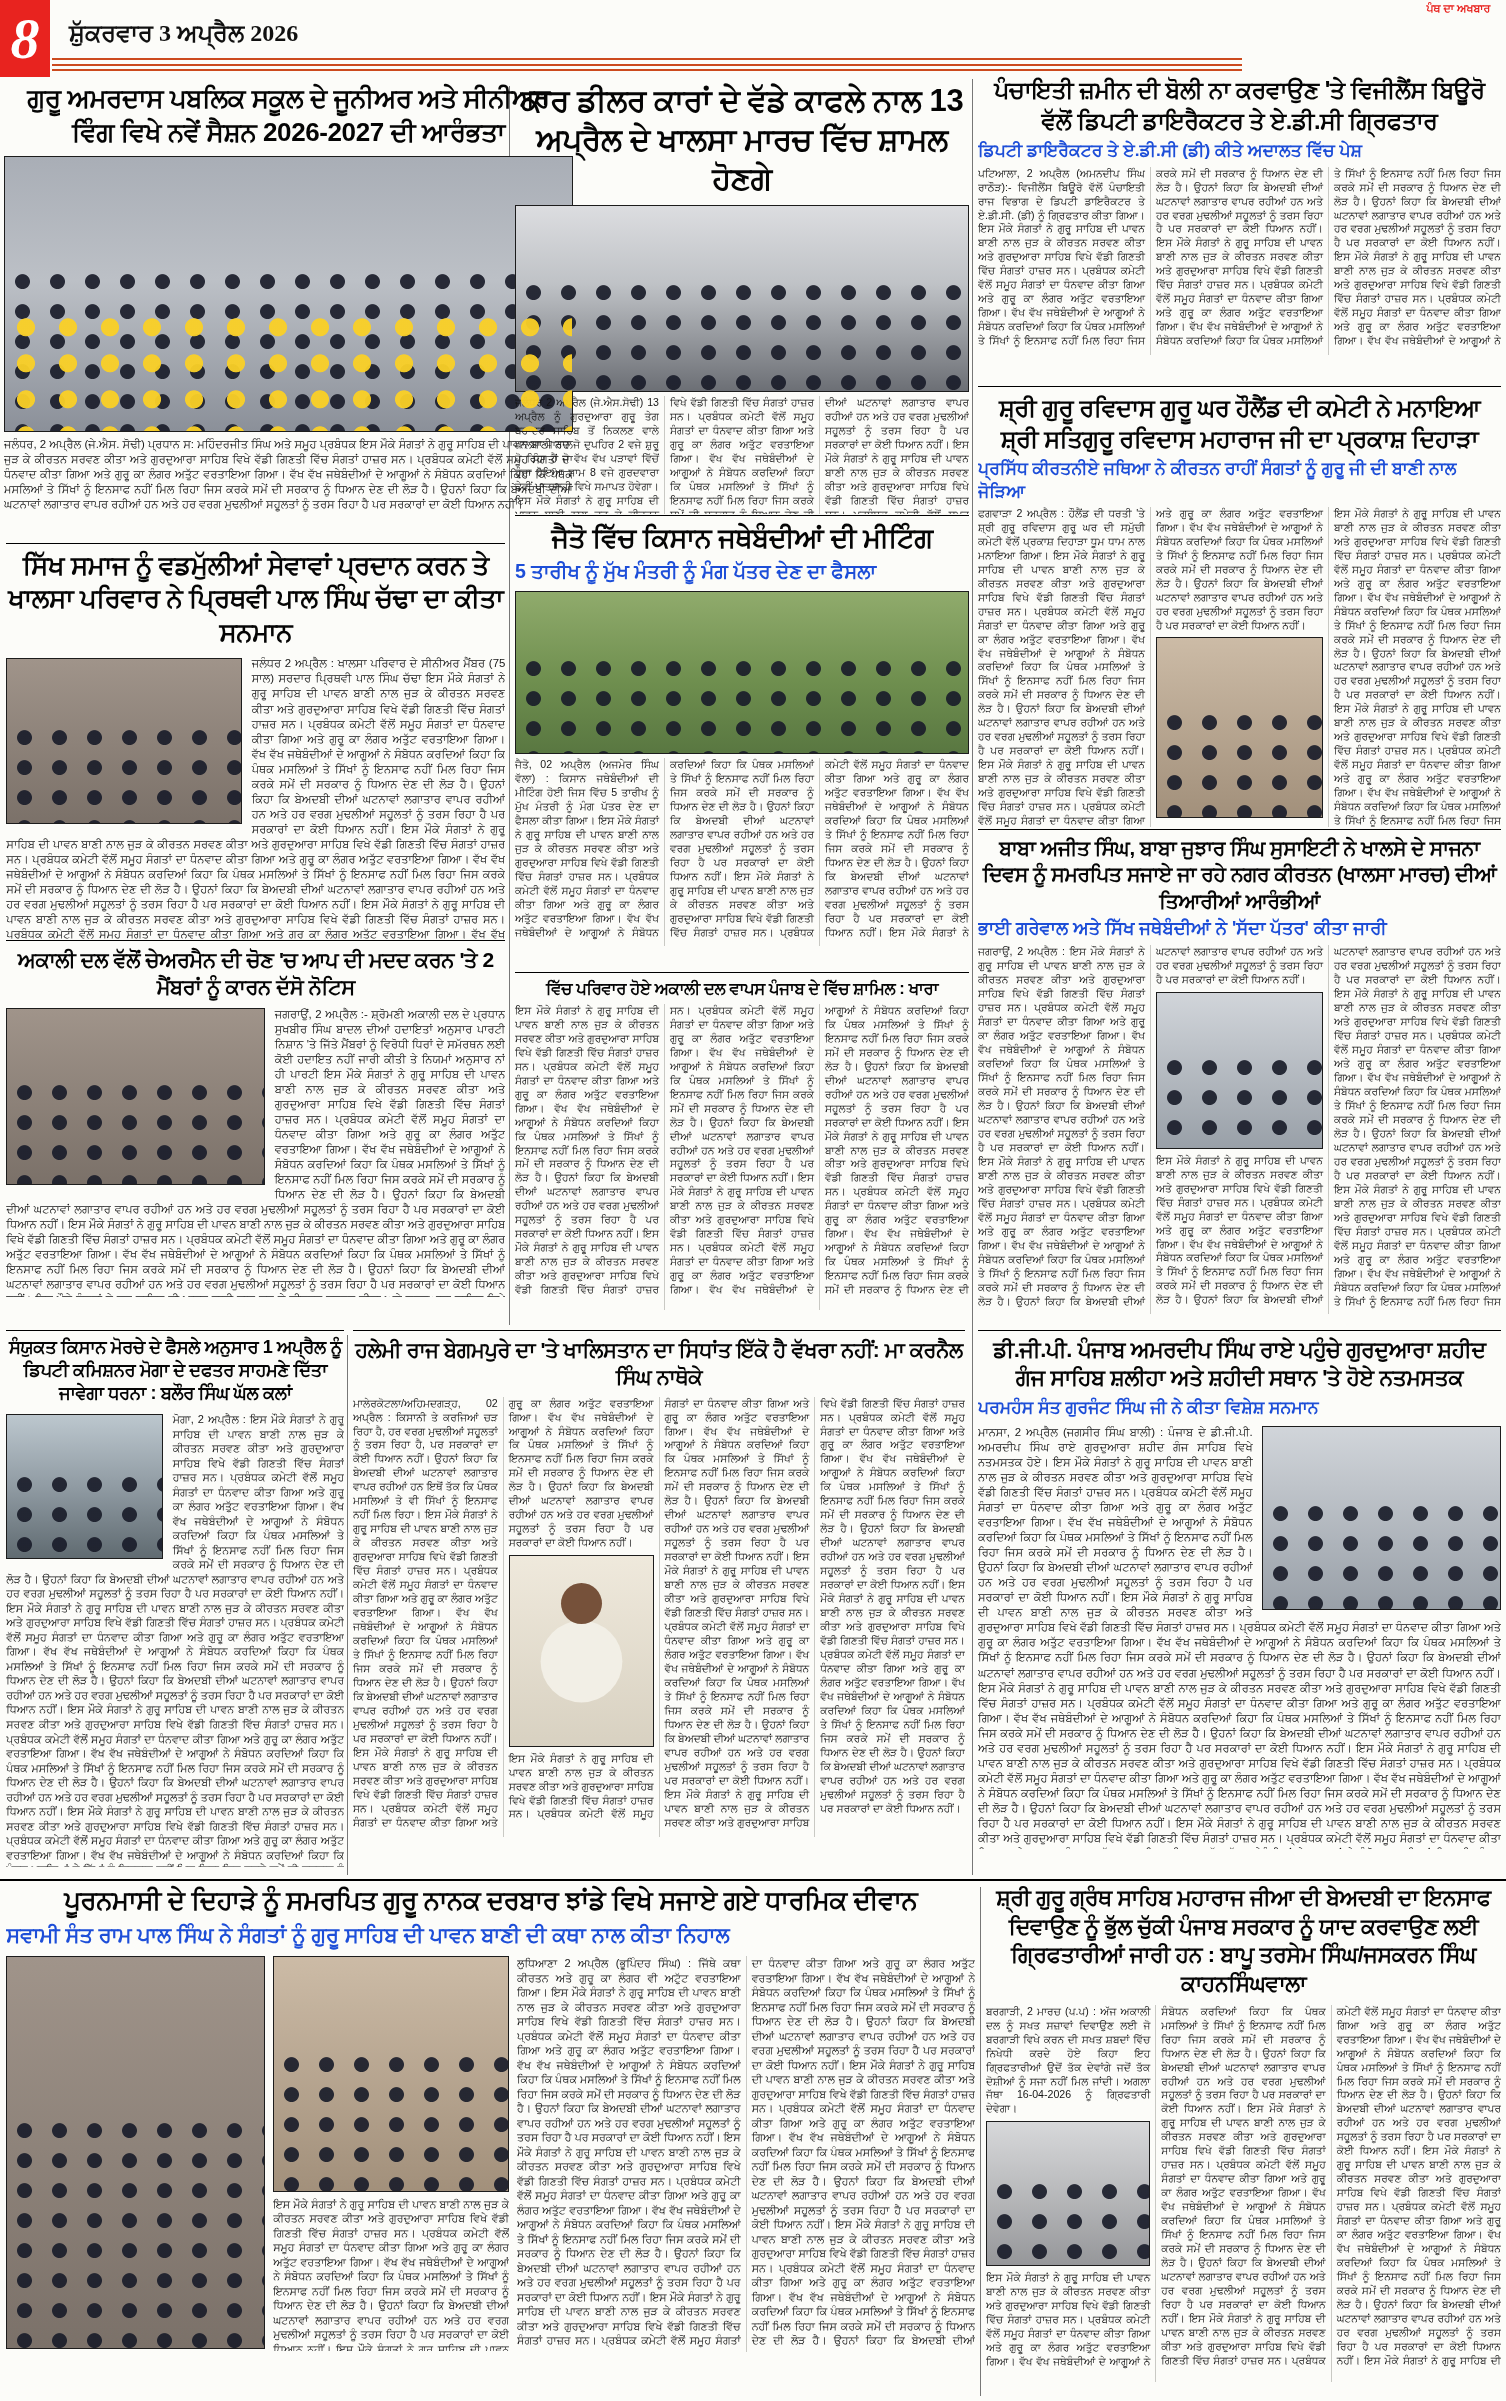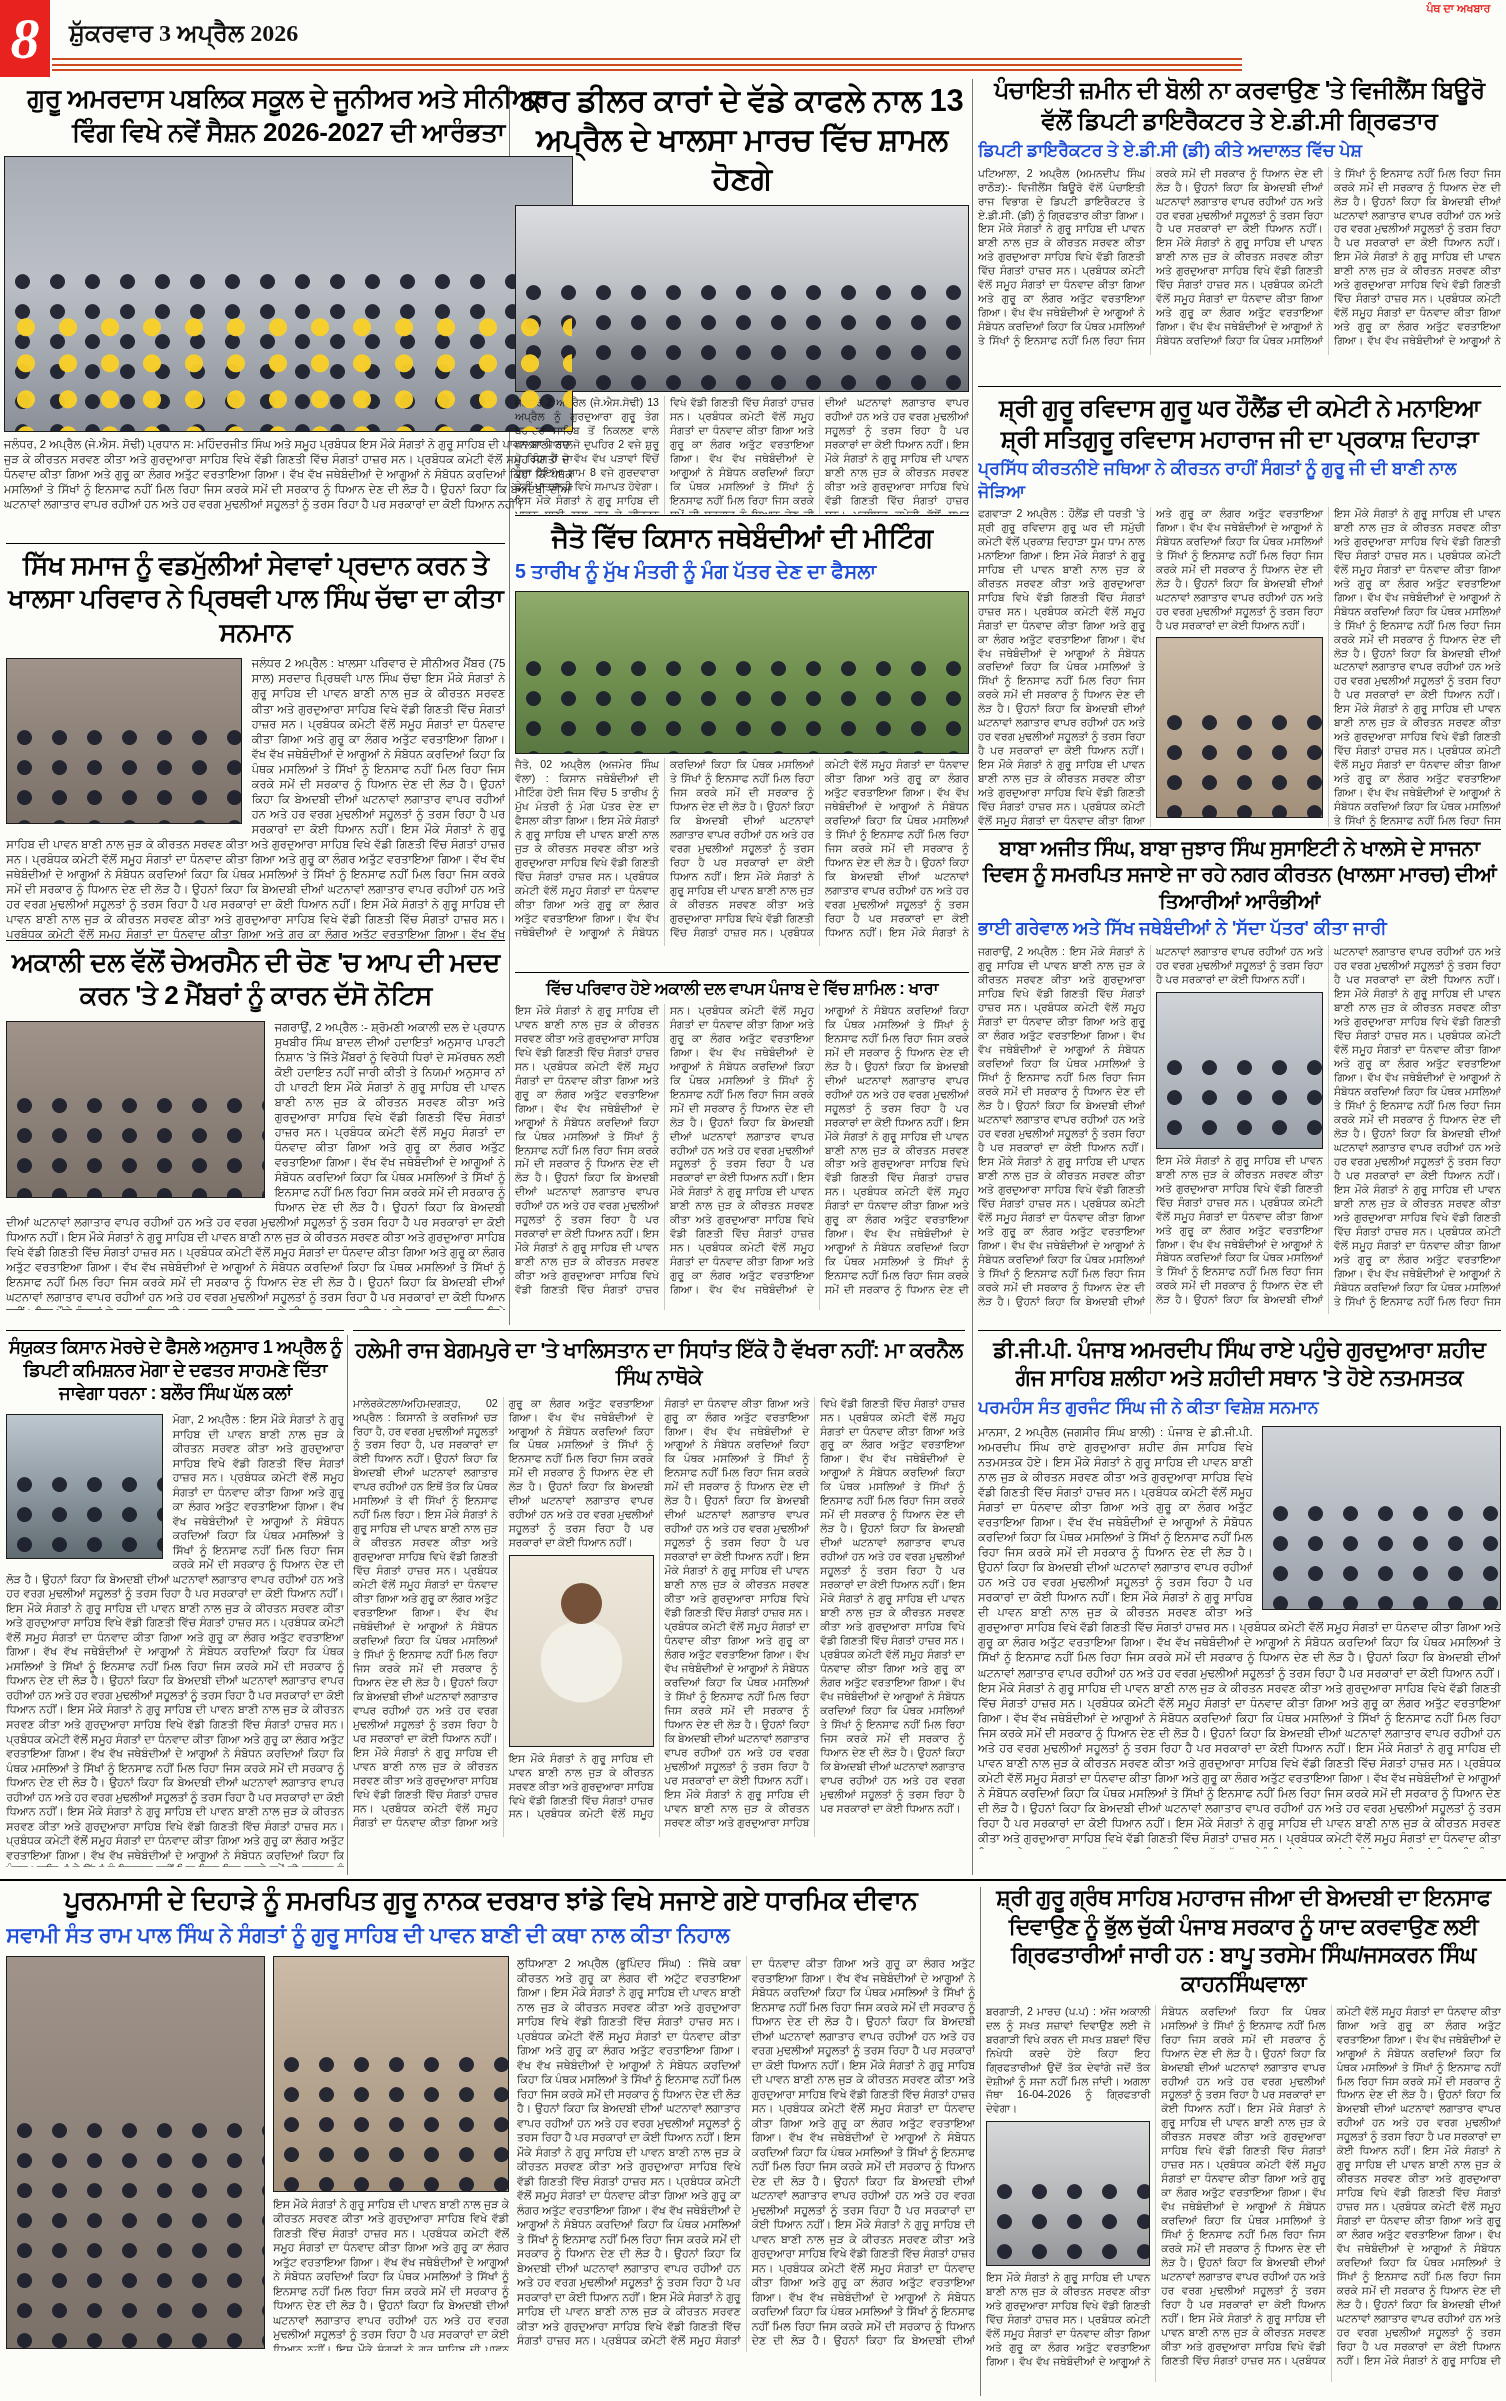--- a/index.html
+++ b/index.html
@@ -131,21 +131,21 @@
     <div class="photo p-field heads" style="height:163px;margin:6.3px 0 4.7px"></div>
     <div class="body-text cols-3" style="height:188px;font-size:10.6px"><b class="dl">ਜੈਤੋ, 02 ਅਪ੍ਰੈਲ (ਅਜਮੇਰ ਸਿੰਘ ਵੱਲਾ) : ਕਿਸਾਨ ਜਥੇਬੰਦੀਆਂ ਦੀ ਮੀਟਿੰਗ ਹੋਈ ਜਿਸ ਵਿੱਚ 5 ਤਾਰੀਖ ਨੂੰ ਮੁੱਖ ਮੰਤਰੀ ਨੂੰ ਮੰਗ ਪੱਤਰ ਦੇਣ ਦਾ ਫੈਸਲਾ ਕੀਤਾ ਗਿਆ। </b> <span>ਇਸ ਮੌਕੇ ਸੰਗਤਾਂ ਨੇ ਗੁਰੂ ਸਾਹਿਬ ਦੀ ਪਾਵਨ ਬਾਣੀ ਨਾਲ ਜੁੜ ਕੇ ਕੀਰਤਨ ਸਰਵਣ ਕੀਤਾ ਅਤੇ ਗੁਰਦੁਆਰਾ ਸਾਹਿਬ ਵਿਖੇ ਵੱਡੀ ਗਿਣਤੀ ਵਿੱਚ ਸੰਗਤਾਂ ਹਾਜ਼ਰ ਸਨ। ਪ੍ਰਬੰਧਕ ਕਮੇਟੀ ਵੱਲੋਂ ਸਮੂਹ ਸੰਗਤਾਂ ਦਾ ਧੰਨਵਾਦ ਕੀਤਾ ਗਿਆ ਅਤੇ ਗੁਰੂ ਕਾ ਲੰਗਰ ਅਤੁੱਟ ਵਰਤਾਇਆ ਗਿਆ। ਵੱਖ ਵੱਖ ਜਥੇਬੰਦੀਆਂ ਦੇ ਆਗੂਆਂ ਨੇ ਸੰਬੋਧਨ ਕਰਦਿਆਂ ਕਿਹਾ ਕਿ ਪੰਥਕ ਮਸਲਿਆਂ ਤੇ ਸਿੱਖਾਂ ਨੂੰ ਇਨਸਾਫ ਨਹੀਂ ਮਿਲ ਰਿਹਾ ਜਿਸ ਕਰਕੇ ਸਮੇਂ ਦੀ ਸਰਕਾਰ ਨੂੰ ਧਿਆਨ ਦੇਣ ਦੀ ਲੋੜ ਹੈ। ਉਹਨਾਂ ਕਿਹਾ ਕਿ ਬੇਅਦਬੀ ਦੀਆਂ ਘਟਨਾਵਾਂ ਲਗਾਤਾਰ ਵਾਪਰ ਰਹੀਆਂ ਹਨ ਅਤੇ ਹਰ ਵਰਗ ਮੁਢਲੀਆਂ ਸਹੂਲਤਾਂ ਨੂੰ ਤਰਸ ਰਿਹਾ ਹੈ ਪਰ ਸਰਕਾਰਾਂ ਦਾ ਕੋਈ ਧਿਆਨ ਨਹੀਂ। ਇਸ ਮੌਕੇ ਸੰਗਤਾਂ ਨੇ ਗੁਰੂ ਸਾਹਿਬ ਦੀ ਪਾਵਨ ਬਾਣੀ ਨਾਲ ਜੁੜ ਕੇ ਕੀਰਤਨ ਸਰਵਣ ਕੀਤਾ ਅਤੇ ਗੁਰਦੁਆਰਾ ਸਾਹਿਬ ਵਿਖੇ ਵੱਡੀ ਗਿਣਤੀ ਵਿੱਚ ਸੰਗਤਾਂ ਹਾਜ਼ਰ ਸਨ। ਪ੍ਰਬੰਧਕ ਕਮੇਟੀ ਵੱਲੋਂ ਸਮੂਹ ਸੰਗਤਾਂ ਦਾ ਧੰਨਵਾਦ ਕੀਤਾ ਗਿਆ ਅਤੇ ਗੁਰੂ ਕਾ ਲੰਗਰ ਅਤੁੱਟ ਵਰਤਾਇਆ ਗਿਆ। ਵੱਖ ਵੱਖ ਜਥੇਬੰਦੀਆਂ ਦੇ ਆਗੂਆਂ ਨੇ ਸੰਬੋਧਨ ਕਰਦਿਆਂ ਕਿਹਾ ਕਿ ਪੰਥਕ ਮਸਲਿਆਂ ਤੇ ਸਿੱਖਾਂ ਨੂੰ ਇਨਸਾਫ ਨਹੀਂ ਮਿਲ ਰਿਹਾ ਜਿਸ ਕਰਕੇ ਸਮੇਂ ਦੀ ਸਰਕਾਰ ਨੂੰ ਧਿਆਨ ਦੇਣ ਦੀ ਲੋੜ ਹੈ। ਉਹਨਾਂ ਕਿਹਾ ਕਿ ਬੇਅਦਬੀ ਦੀਆਂ ਘਟਨਾਵਾਂ ਲਗਾਤਾਰ ਵਾਪਰ ਰਹੀਆਂ ਹਨ ਅਤੇ ਹਰ ਵਰਗ ਮੁਢਲੀਆਂ ਸਹੂਲਤਾਂ ਨੂੰ ਤਰਸ ਰਿਹਾ ਹੈ ਪਰ ਸਰਕਾਰਾਂ ਦਾ ਕੋਈ ਧਿਆਨ ਨਹੀਂ। ਇਸ ਮੌਕੇ ਸੰਗਤਾਂ ਨੇ ਗੁਰੂ ਸਾਹਿਬ ਦੀ ਪਾਵਨ ਬਾਣੀ ਨਾਲ ਜੁੜ ਕੇ ਕੀਰਤਨ ਸਰਵਣ ਕੀਤਾ ਅਤੇ ਗੁਰਦੁਆਰਾ ਸਾਹਿਬ ਵਿਖੇ ਵੱਡੀ ਗਿਣਤੀ ਵਿੱਚ ਸੰਗਤਾਂ ਹਾਜ਼ਰ ਸਨ। ਪ੍ਰਬੰਧਕ ਕਮੇਟੀ ਵੱਲੋਂ ਸਮੂਹ ਸੰਗਤਾਂ ਦਾ ਧੰਨਵਾਦ ਕੀਤਾ ਗਿਆ ਅਤੇ ਗੁਰੂ ਕਾ ਲੰਗਰ ਅਤੁੱਟ ਵਰਤਾਇਆ ਗਿਆ। ਵੱਖ ਵੱਖ ਜਥੇਬੰਦੀਆਂ ਦੇ ਆਗੂਆਂ ਨੇ ਸੰਬੋਧਨ ਕਰਦਿਆਂ ਕਿਹਾ ਕਿ ਪੰਥਕ ਮਸਲਿਆਂ ਤੇ ਸਿੱਖਾਂ ਨੂੰ ਇਨਸਾਫ ਨਹੀਂ ਮਿਲ ਰਿਹਾ ਜਿਸ ਕਰਕੇ ਸਮੇਂ ਦੀ ਸਰਕਾਰ ਨੂੰ ਧਿਆਨ ਦੇਣ ਦੀ ਲੋੜ ਹੈ। ਉਹਨਾਂ ਕਿਹਾ ਕਿ ਬੇਅਦਬੀ ਦੀਆਂ ਘਟਨਾਵਾਂ ਲਗਾਤਾਰ ਵਾਪਰ ਰਹੀਆਂ ਹਨ ਅਤੇ ਹਰ ਵਰਗ ਮੁਢਲੀਆਂ ਸਹੂਲਤਾਂ ਨੂੰ ਤਰਸ ਰਿਹਾ ਹੈ ਪਰ ਸਰਕਾਰਾਂ ਦਾ ਕੋਈ ਧਿਆਨ ਨਹੀਂ। </span></div>
   </section>
 
   <section class="abs art rule-t" style="left:515px;top:972px;width:454px;height:355px">
     <h2 class="hl" style="font-size:16.5px">ਵਿੱਚ ਪਰਿਵਾਰ ਹੋਏ ਅਕਾਲੀ ਦਲ ਵਾਪਸ ਪੰਜਾਬ ਦੇ ਵਿੱਚ ਸ਼ਾਮਿਲ : ਖਾਰਾ</h2>
     <div class="body-text cols-3" style="height:306px;font-size:10.6px;margin-top:4.7px"><span>ਇਸ ਮੌਕੇ ਸੰਗਤਾਂ ਨੇ ਗੁਰੂ ਸਾਹਿਬ ਦੀ ਪਾਵਨ ਬਾਣੀ ਨਾਲ ਜੁੜ ਕੇ ਕੀਰਤਨ ਸਰਵਣ ਕੀਤਾ ਅਤੇ ਗੁਰਦੁਆਰਾ ਸਾਹਿਬ ਵਿਖੇ ਵੱਡੀ ਗਿਣਤੀ ਵਿੱਚ ਸੰਗਤਾਂ ਹਾਜ਼ਰ ਸਨ। ਪ੍ਰਬੰਧਕ ਕਮੇਟੀ ਵੱਲੋਂ ਸਮੂਹ ਸੰਗਤਾਂ ਦਾ ਧੰਨਵਾਦ ਕੀਤਾ ਗਿਆ ਅਤੇ ਗੁਰੂ ਕਾ ਲੰਗਰ ਅਤੁੱਟ ਵਰਤਾਇਆ ਗਿਆ। ਵੱਖ ਵੱਖ ਜਥੇਬੰਦੀਆਂ ਦੇ ਆਗੂਆਂ ਨੇ ਸੰਬੋਧਨ ਕਰਦਿਆਂ ਕਿਹਾ ਕਿ ਪੰਥਕ ਮਸਲਿਆਂ ਤੇ ਸਿੱਖਾਂ ਨੂੰ ਇਨਸਾਫ ਨਹੀਂ ਮਿਲ ਰਿਹਾ ਜਿਸ ਕਰਕੇ ਸਮੇਂ ਦੀ ਸਰਕਾਰ ਨੂੰ ਧਿਆਨ ਦੇਣ ਦੀ ਲੋੜ ਹੈ। ਉਹਨਾਂ ਕਿਹਾ ਕਿ ਬੇਅਦਬੀ ਦੀਆਂ ਘਟਨਾਵਾਂ ਲਗਾਤਾਰ ਵਾਪਰ ਰਹੀਆਂ ਹਨ ਅਤੇ ਹਰ ਵਰਗ ਮੁਢਲੀਆਂ ਸਹੂਲਤਾਂ ਨੂੰ ਤਰਸ ਰਿਹਾ ਹੈ ਪਰ ਸਰਕਾਰਾਂ ਦਾ ਕੋਈ ਧਿਆਨ ਨਹੀਂ। ਇਸ ਮੌਕੇ ਸੰਗਤਾਂ ਨੇ ਗੁਰੂ ਸਾਹਿਬ ਦੀ ਪਾਵਨ ਬਾਣੀ ਨਾਲ ਜੁੜ ਕੇ ਕੀਰਤਨ ਸਰਵਣ ਕੀਤਾ ਅਤੇ ਗੁਰਦੁਆਰਾ ਸਾਹਿਬ ਵਿਖੇ ਵੱਡੀ ਗਿਣਤੀ ਵਿੱਚ ਸੰਗਤਾਂ ਹਾਜ਼ਰ ਸਨ। ਪ੍ਰਬੰਧਕ ਕਮੇਟੀ ਵੱਲੋਂ ਸਮੂਹ ਸੰਗਤਾਂ ਦਾ ਧੰਨਵਾਦ ਕੀਤਾ ਗਿਆ ਅਤੇ ਗੁਰੂ ਕਾ ਲੰਗਰ ਅਤੁੱਟ ਵਰਤਾਇਆ ਗਿਆ। ਵੱਖ ਵੱਖ ਜਥੇਬੰਦੀਆਂ ਦੇ ਆਗੂਆਂ ਨੇ ਸੰਬੋਧਨ ਕਰਦਿਆਂ ਕਿਹਾ ਕਿ ਪੰਥਕ ਮਸਲਿਆਂ ਤੇ ਸਿੱਖਾਂ ਨੂੰ ਇਨਸਾਫ ਨਹੀਂ ਮਿਲ ਰਿਹਾ ਜਿਸ ਕਰਕੇ ਸਮੇਂ ਦੀ ਸਰਕਾਰ ਨੂੰ ਧਿਆਨ ਦੇਣ ਦੀ ਲੋੜ ਹੈ। ਉਹਨਾਂ ਕਿਹਾ ਕਿ ਬੇਅਦਬੀ ਦੀਆਂ ਘਟਨਾਵਾਂ ਲਗਾਤਾਰ ਵਾਪਰ ਰਹੀਆਂ ਹਨ ਅਤੇ ਹਰ ਵਰਗ ਮੁਢਲੀਆਂ ਸਹੂਲਤਾਂ ਨੂੰ ਤਰਸ ਰਿਹਾ ਹੈ ਪਰ ਸਰਕਾਰਾਂ ਦਾ ਕੋਈ ਧਿਆਨ ਨਹੀਂ। ਇਸ ਮੌਕੇ ਸੰਗਤਾਂ ਨੇ ਗੁਰੂ ਸਾਹਿਬ ਦੀ ਪਾਵਨ ਬਾਣੀ ਨਾਲ ਜੁੜ ਕੇ ਕੀਰਤਨ ਸਰਵਣ ਕੀਤਾ ਅਤੇ ਗੁਰਦੁਆਰਾ ਸਾਹਿਬ ਵਿਖੇ ਵੱਡੀ ਗਿਣਤੀ ਵਿੱਚ ਸੰਗਤਾਂ ਹਾਜ਼ਰ ਸਨ। ਪ੍ਰਬੰਧਕ ਕਮੇਟੀ ਵੱਲੋਂ ਸਮੂਹ ਸੰਗਤਾਂ ਦਾ ਧੰਨਵਾਦ ਕੀਤਾ ਗਿਆ ਅਤੇ ਗੁਰੂ ਕਾ ਲੰਗਰ ਅਤੁੱਟ ਵਰਤਾਇਆ ਗਿਆ। ਵੱਖ ਵੱਖ ਜਥੇਬੰਦੀਆਂ ਦੇ ਆਗੂਆਂ ਨੇ ਸੰਬੋਧਨ ਕਰਦਿਆਂ ਕਿਹਾ ਕਿ ਪੰਥਕ ਮਸਲਿਆਂ ਤੇ ਸਿੱਖਾਂ ਨੂੰ ਇਨਸਾਫ ਨਹੀਂ ਮਿਲ ਰਿਹਾ ਜਿਸ ਕਰਕੇ ਸਮੇਂ ਦੀ ਸਰਕਾਰ ਨੂੰ ਧਿਆਨ ਦੇਣ ਦੀ ਲੋੜ ਹੈ। ਉਹਨਾਂ ਕਿਹਾ ਕਿ ਬੇਅਦਬੀ ਦੀਆਂ ਘਟਨਾਵਾਂ ਲਗਾਤਾਰ ਵਾਪਰ ਰਹੀਆਂ ਹਨ ਅਤੇ ਹਰ ਵਰਗ ਮੁਢਲੀਆਂ ਸਹੂਲਤਾਂ ਨੂੰ ਤਰਸ ਰਿਹਾ ਹੈ ਪਰ ਸਰਕਾਰਾਂ ਦਾ ਕੋਈ ਧਿਆਨ ਨਹੀਂ। ਇਸ ਮੌਕੇ ਸੰਗਤਾਂ ਨੇ ਗੁਰੂ ਸਾਹਿਬ ਦੀ ਪਾਵਨ ਬਾਣੀ ਨਾਲ ਜੁੜ ਕੇ ਕੀਰਤਨ ਸਰਵਣ ਕੀਤਾ ਅਤੇ ਗੁਰਦੁਆਰਾ ਸਾਹਿਬ ਵਿਖੇ ਵੱਡੀ ਗਿਣਤੀ ਵਿੱਚ ਸੰਗਤਾਂ ਹਾਜ਼ਰ ਸਨ। ਪ੍ਰਬੰਧਕ ਕਮੇਟੀ ਵੱਲੋਂ ਸਮੂਹ ਸੰਗਤਾਂ ਦਾ ਧੰਨਵਾਦ ਕੀਤਾ ਗਿਆ ਅਤੇ ਗੁਰੂ ਕਾ ਲੰਗਰ ਅਤੁੱਟ ਵਰਤਾਇਆ ਗਿਆ। ਵੱਖ ਵੱਖ ਜਥੇਬੰਦੀਆਂ ਦੇ ਆਗੂਆਂ ਨੇ ਸੰਬੋਧਨ ਕਰਦਿਆਂ ਕਿਹਾ ਕਿ ਪੰਥਕ ਮਸਲਿਆਂ ਤੇ ਸਿੱਖਾਂ ਨੂੰ ਇਨਸਾਫ ਨਹੀਂ ਮਿਲ ਰਿਹਾ ਜਿਸ ਕਰਕੇ ਸਮੇਂ ਦੀ ਸਰਕਾਰ ਨੂੰ ਧਿਆਨ ਦੇਣ ਦੀ ਲੋੜ ਹੈ। ਉਹਨਾਂ ਕਿਹਾ ਕਿ ਬੇਅਦਬੀ ਦੀਆਂ ਘਟਨਾਵਾਂ ਲਗਾਤਾਰ ਵਾਪਰ ਰਹੀਆਂ ਹਨ ਅਤੇ ਹਰ ਵਰਗ ਮੁਢਲੀਆਂ ਸਹੂਲਤਾਂ ਨੂੰ ਤਰਸ ਰਿਹਾ ਹੈ ਪਰ ਸਰਕਾਰਾਂ ਦਾ ਕੋਈ ਧਿਆਨ ਨਹੀਂ। ਇਸ ਮੌਕੇ ਸੰਗਤਾਂ ਨੇ ਗੁਰੂ ਸਾਹਿਬ ਦੀ ਪਾਵਨ ਬਾਣੀ ਨਾਲ ਜੁੜ ਕੇ ਕੀਰਤਨ ਸਰਵਣ ਕੀਤਾ ਅਤੇ ਗੁਰਦੁਆਰਾ ਸਾਹਿਬ ਵਿਖੇ ਵੱਡੀ ਗਿਣਤੀ ਵਿੱਚ ਸੰਗਤਾਂ ਹਾਜ਼ਰ ਸਨ। ਪ੍ਰਬੰਧਕ ਕਮੇਟੀ ਵੱਲੋਂ ਸਮੂਹ ਸੰਗਤਾਂ ਦਾ ਧੰਨਵਾਦ ਕੀਤਾ ਗਿਆ ਅਤੇ ਗੁਰੂ ਕਾ ਲੰਗਰ ਅਤੁੱਟ ਵਰਤਾਇਆ ਗਿਆ। ਵੱਖ ਵੱਖ ਜਥੇਬੰਦੀਆਂ ਦੇ ਆਗੂਆਂ ਨੇ ਸੰਬੋਧਨ ਕਰਦਿਆਂ ਕਿਹਾ ਕਿ ਪੰਥਕ ਮਸਲਿਆਂ ਤੇ ਸਿੱਖਾਂ ਨੂੰ ਇਨਸਾਫ ਨਹੀਂ ਮਿਲ ਰਿਹਾ ਜਿਸ ਕਰਕੇ ਸਮੇਂ ਦੀ ਸਰਕਾਰ ਨੂੰ ਧਿਆਨ ਦੇਣ ਦੀ ਲੋੜ ਹੈ। ਉਹਨਾਂ ਕਿਹਾ ਕਿ ਬੇਅਦਬੀ ਦੀਆਂ ਘਟਨਾਵਾਂ ਲਗਾਤਾਰ ਵਾਪਰ ਰਹੀਆਂ ਹਨ ਅਤੇ ਹਰ ਵਰਗ ਮੁਢਲੀਆਂ ਸਹੂਲਤਾਂ ਨੂੰ ਤਰਸ ਰਿਹਾ ਹੈ ਪਰ ਸਰਕਾਰਾਂ ਦਾ ਕੋਈ ਧਿਆਨ ਨਹੀਂ। </span></div>
   </section>
 
   <section class="abs art rule-t" style="left:6.3px;top:940px;width:499px;height:386px">
-    <h2 class="hl" style="font-size:26px">ਅਕਾਲੀ ਦਲ ਵੱਲੋਂ ਚੇਅਰਮੈਨ ਦੀ ਚੋਣ 'ਚ ਆਪ ਦੀ ਮਦਦ ਕਰਨ 'ਤੇ 2 ਮੈਂਬਰਾਂ ਨੂੰ ਕਾਰਨ ਦੱਸੋ ਨੋਟਿਸ</h2>
+    <h2 class="hl" style="font-size:21px">ਅਕਾਲੀ ਦਲ ਵੱਲੋਂ ਚੇਅਰਮੈਨ ਦੀ ਚੋਣ 'ਚ ਆਪ ਦੀ ਮਦਦ ਕਰਨ 'ਤੇ 2 ਮੈਂਬਰਾਂ ਨੂੰ ਕਾਰਨ ਦੱਸੋ ਨੋਟਿਸ</h2>
     <div class="body-text" style="height:290px;font-size:11.4px;margin-top:6.3px">
       <span class="photo p-crowd heads ph-l" style="display:block;width:259px;height:177px"></span>
       <b class="dl">ਜਗਰਾਉਂ, 2 ਅਪ੍ਰੈਲ :- ਸ਼੍ਰੋਮਣੀ ਅਕਾਲੀ ਦਲ ਦੇ ਪ੍ਰਧਾਨ ਸੁਖਬੀਰ ਸਿੰਘ ਬਾਦਲ ਦੀਆਂ ਹਦਾਇਤਾਂ ਅਨੁਸਾਰ ਪਾਰਟੀ ਨਿਸ਼ਾਨ 'ਤੇ ਜਿੱਤੇ ਮੈਂਬਰਾਂ ਨੂੰ ਵਿਰੋਧੀ ਧਿਰਾਂ ਦੇ ਸਮੱਰਥਨ ਲਈ ਕੋਈ ਹਦਾਇਤ ਨਹੀਂ ਜਾਰੀ ਕੀਤੀ ਤੇ ਨਿਯਮਾਂ ਅਨੁਸਾਰ ਨਾਂ ਹੀ ਪਾਰਟੀ </b>
       <span>ਇਸ ਮੌਕੇ ਸੰਗਤਾਂ ਨੇ ਗੁਰੂ ਸਾਹਿਬ ਦੀ ਪਾਵਨ ਬਾਣੀ ਨਾਲ ਜੁੜ ਕੇ ਕੀਰਤਨ ਸਰਵਣ ਕੀਤਾ ਅਤੇ ਗੁਰਦੁਆਰਾ ਸਾਹਿਬ ਵਿਖੇ ਵੱਡੀ ਗਿਣਤੀ ਵਿੱਚ ਸੰਗਤਾਂ ਹਾਜ਼ਰ ਸਨ। ਪ੍ਰਬੰਧਕ ਕਮੇਟੀ ਵੱਲੋਂ ਸਮੂਹ ਸੰਗਤਾਂ ਦਾ ਧੰਨਵਾਦ ਕੀਤਾ ਗਿਆ ਅਤੇ ਗੁਰੂ ਕਾ ਲੰਗਰ ਅਤੁੱਟ ਵਰਤਾਇਆ ਗਿਆ। ਵੱਖ ਵੱਖ ਜਥੇਬੰਦੀਆਂ ਦੇ ਆਗੂਆਂ ਨੇ ਸੰਬੋਧਨ ਕਰਦਿਆਂ ਕਿਹਾ ਕਿ ਪੰਥਕ ਮਸਲਿਆਂ ਤੇ ਸਿੱਖਾਂ ਨੂੰ ਇਨਸਾਫ ਨਹੀਂ ਮਿਲ ਰਿਹਾ ਜਿਸ ਕਰਕੇ ਸਮੇਂ ਦੀ ਸਰਕਾਰ ਨੂੰ ਧਿਆਨ ਦੇਣ ਦੀ ਲੋੜ ਹੈ। ਉਹਨਾਂ ਕਿਹਾ ਕਿ ਬੇਅਦਬੀ ਦੀਆਂ ਘਟਨਾਵਾਂ ਲਗਾਤਾਰ ਵਾਪਰ ਰਹੀਆਂ ਹਨ ਅਤੇ ਹਰ ਵਰਗ ਮੁਢਲੀਆਂ ਸਹੂਲਤਾਂ ਨੂੰ ਤਰਸ ਰਿਹਾ ਹੈ ਪਰ ਸਰਕਾਰਾਂ ਦਾ ਕੋਈ ਧਿਆਨ ਨਹੀਂ। ਇਸ ਮੌਕੇ ਸੰਗਤਾਂ ਨੇ ਗੁਰੂ ਸਾਹਿਬ ਦੀ ਪਾਵਨ ਬਾਣੀ ਨਾਲ ਜੁੜ ਕੇ ਕੀਰਤਨ ਸਰਵਣ ਕੀਤਾ ਅਤੇ ਗੁਰਦੁਆਰਾ ਸਾਹਿਬ ਵਿਖੇ ਵੱਡੀ ਗਿਣਤੀ ਵਿੱਚ ਸੰਗਤਾਂ ਹਾਜ਼ਰ ਸਨ। ਪ੍ਰਬੰਧਕ ਕਮੇਟੀ ਵੱਲੋਂ ਸਮੂਹ ਸੰਗਤਾਂ ਦਾ ਧੰਨਵਾਦ ਕੀਤਾ ਗਿਆ ਅਤੇ ਗੁਰੂ ਕਾ ਲੰਗਰ ਅਤੁੱਟ ਵਰਤਾਇਆ ਗਿਆ। ਵੱਖ ਵੱਖ ਜਥੇਬੰਦੀਆਂ ਦੇ ਆਗੂਆਂ ਨੇ ਸੰਬੋਧਨ ਕਰਦਿਆਂ ਕਿਹਾ ਕਿ ਪੰਥਕ ਮਸਲਿਆਂ ਤੇ ਸਿੱਖਾਂ ਨੂੰ ਇਨਸਾਫ ਨਹੀਂ ਮਿਲ ਰਿਹਾ ਜਿਸ ਕਰਕੇ ਸਮੇਂ ਦੀ ਸਰਕਾਰ ਨੂੰ ਧਿਆਨ ਦੇਣ ਦੀ ਲੋੜ ਹੈ। ਉਹਨਾਂ ਕਿਹਾ ਕਿ ਬੇਅਦਬੀ ਦੀਆਂ ਘਟਨਾਵਾਂ ਲਗਾਤਾਰ ਵਾਪਰ ਰਹੀਆਂ ਹਨ ਅਤੇ ਹਰ ਵਰਗ ਮੁਢਲੀਆਂ ਸਹੂਲਤਾਂ ਨੂੰ ਤਰਸ ਰਿਹਾ ਹੈ ਪਰ ਸਰਕਾਰਾਂ ਦਾ ਕੋਈ ਧਿਆਨ ਨਹੀਂ। ਇਸ ਮੌਕੇ ਸੰਗਤਾਂ ਨੇ ਗੁਰੂ ਸਾਹਿਬ ਦੀ ਪਾਵਨ ਬਾਣੀ ਨਾਲ ਜੁੜ ਕੇ ਕੀਰਤਨ ਸਰਵਣ ਕੀਤਾ ਅਤੇ ਗੁਰਦੁਆਰਾ ਸਾਹਿਬ ਵਿਖੇ ਵੱਡੀ ਗਿਣਤੀ ਵਿੱਚ ਸੰਗਤਾਂ ਹਾਜ਼ਰ ਸਨ। ਪ੍ਰਬੰਧਕ ਕਮੇਟੀ ਵੱਲੋਂ ਸਮੂਹ ਸੰਗਤਾਂ ਦਾ ਧੰਨਵਾਦ ਕੀਤਾ ਗਿਆ ਅਤੇ ਗੁਰੂ ਕਾ ਲੰਗਰ ਅਤੁੱਟ ਵਰਤਾਇਆ ਗਿਆ। ਵੱਖ ਵੱਖ ਜਥੇਬੰਦੀਆਂ ਦੇ ਆਗੂਆਂ ਨੇ ਸੰਬੋਧਨ ਕਰਦਿਆਂ ਕਿਹਾ ਕਿ ਪੰਥਕ ਮਸਲਿਆਂ ਤੇ ਸਿੱਖਾਂ ਨੂੰ ਇਨਸਾਫ ਨਹੀਂ ਮਿਲ ਰਿਹਾ ਜਿਸ ਕਰਕੇ ਸਮੇਂ ਦੀ ਸਰਕਾਰ ਨੂੰ ਧਿਆਨ ਦੇਣ ਦੀ ਲੋੜ ਹੈ। ਉਹਨਾਂ ਕਿਹਾ ਕਿ ਬੇਅਦਬੀ ਦੀਆਂ ਘਟਨਾਵਾਂ ਲਗਾਤਾਰ ਵਾਪਰ ਰਹੀਆਂ ਹਨ ਅਤੇ ਹਰ ਵਰਗ ਮੁਢਲੀਆਂ ਸਹੂਲਤਾਂ ਨੂੰ ਤਰਸ ਰਿਹਾ ਹੈ ਪਰ ਸਰਕਾਰਾਂ ਦਾ ਕੋਈ ਧਿਆਨ ਨਹੀਂ। ਇਸ ਮੌਕੇ ਸੰਗਤਾਂ ਨੇ ਗੁਰੂ ਸਾਹਿਬ ਦੀ ਪਾਵਨ ਬਾਣੀ ਨਾਲ ਜੁੜ ਕੇ ਕੀਰਤਨ ਸਰਵਣ ਕੀਤਾ ਅਤੇ ਗੁਰਦੁਆਰਾ ਸਾਹਿਬ ਵਿਖੇ ਵੱਡੀ ਗਿਣਤੀ ਵਿੱਚ ਸੰਗਤਾਂ ਹਾਜ਼ਰ ਸਨ। ਪ੍ਰਬੰਧਕ ਕਮੇਟੀ ਵੱਲੋਂ ਸਮੂਹ ਸੰਗਤਾਂ ਦਾ ਧੰਨਵਾਦ ਕੀਤਾ ਗਿਆ ਅਤੇ ਗੁਰੂ ਕਾ ਲੰਗਰ ਅਤੁੱਟ ਵਰਤਾਇਆ ਗਿਆ। ਵੱਖ ਵੱਖ ਜਥੇਬੰਦੀਆਂ ਦੇ ਆਗੂਆਂ ਨੇ ਸੰਬੋਧਨ ਕਰਦਿਆਂ ਕਿਹਾ ਕਿ ਪੰਥਕ ਮਸਲਿਆਂ ਤੇ ਸਿੱਖਾਂ ਨੂੰ ਇਨਸਾਫ ਨਹੀਂ ਮਿਲ ਰਿਹਾ ਜਿਸ ਕਰਕੇ ਸਮੇਂ ਦੀ ਸਰਕਾਰ ਨੂੰ ਧਿਆਨ ਦੇਣ ਦੀ ਲੋੜ ਹੈ। ਉਹਨਾਂ ਕਿਹਾ ਕਿ ਬੇਅਦਬੀ ਦੀਆਂ ਘਟਨਾਵਾਂ ਲਗਾਤਾਰ ਵਾਪਰ ਰਹੀਆਂ ਹਨ ਅਤੇ ਹਰ ਵਰਗ ਮੁਢਲੀਆਂ ਸਹੂਲਤਾਂ ਨੂੰ ਤਰਸ ਰਿਹਾ ਹੈ ਪਰ ਸਰਕਾਰਾਂ ਦਾ ਕੋਈ ਧਿਆਨ ਨਹੀਂ। </span>
     </div>
   </section>
 
   <section class="abs art rule-t" style="left:6.3px;top:1330px;width:338px;height:548px">
     <h2 class="hl" style="font-size:18px">ਸੰਯੁਕਤ ਕਿਸਾਨ ਮੋਰਚੇ ਦੇ ਫੈਸਲੇ ਅਨੁਸਾਰ 1 ਅਪ੍ਰੈਲ ਨੂੰ ਡਿਪਟੀ ਕਮਿਸ਼ਨਰ ਮੋਗਾ ਦੇ ਦਫਤਰ ਸਾਹਮਣੇ ਦਿੱਤਾ ਜਾਵੇਗਾ ਧਰਨਾ : ਬਲੌਰ ਸਿੰਘ ਘੱਲ ਕਲਾਂ</h2>
     <div class="body-text" style="height:455px;font-size:11px;margin-top:6.3px">

